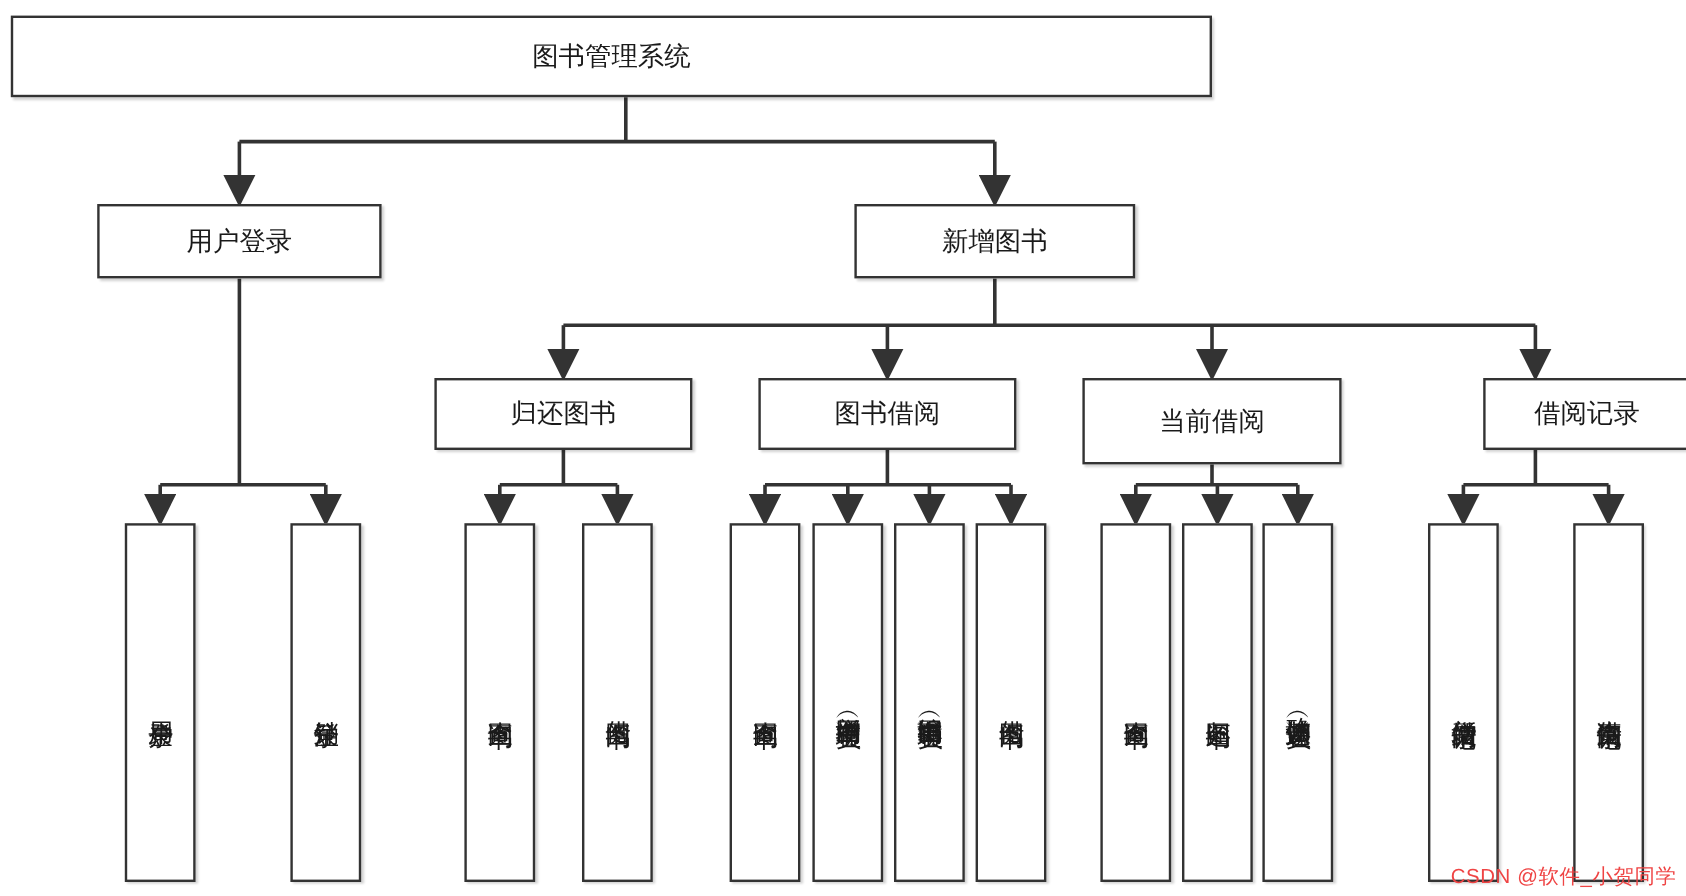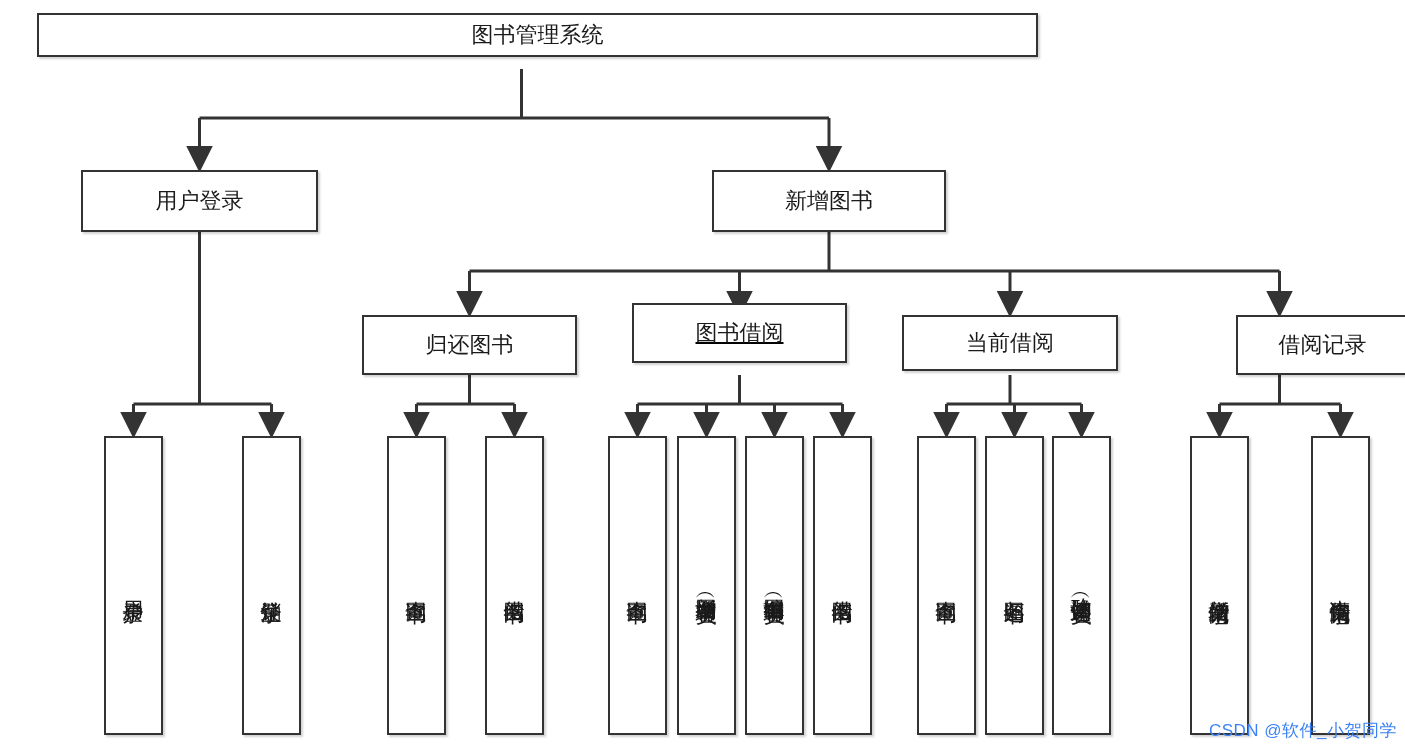--- a/index.html
+++ b/index.html
@@ -50,21 +50,21 @@
     letter-spacing: 1px;
     line-height: 1.1;
     white-space: normal;
     max-height: 280px;
   }
   .watermark {
     position: absolute;
     right: 8px;
     bottom: 5px;
     font-size: 17px;
-    color: #3b82f6;
+    color: #ef4444;
     letter-spacing: 0.5px;
     white-space: nowrap;
     pointer-events: none;
   }
 </style>
 </head>
 <body>
 
 <div id="diagram-root">
 
@@ -105,36 +105,36 @@
         <path d="M 1014.5 404 L 1014.5 434" marker-end="url(#arrow)"></path>
         <path d="M 1081.5 404 L 1081.5 434" marker-end="url(#arrow)"></path>
         <path d="M 1279.5 375 L 1279.5 404"></path>
         <path d="M 1219.5 404 L 1340.5 404"></path>
         <path d="M 1219.5 404 L 1219.5 434" marker-end="url(#arrow)"></path>
         <path d="M 1340.5 404 L 1340.5 434" marker-end="url(#arrow)"></path>
       </g>
   </svg>
 
   <div id="nodes-layer">
-      <div class="node-box" style="left: 37px; top: 13px; width: 1001px; height: 44px;">
+      <div class="node-box" style="left: 9px; top: 13px; width: 1001px; height: 68px;">
         <span class="node-label">图书管理系统</span>
       </div>
       <div class="node-box" style="left: 81px; top: 170px; width: 237px; height: 62px;">
         <span class="node-label">用户登录</span>
       </div>
       <div class="node-box" style="left: 712px; top: 170px; width: 234px; height: 62px;">
         <span class="node-label">新增图书</span>
       </div>
       <div class="node-box" style="left: 362px; top: 315px; width: 215px; height: 60px;">
         <span class="node-label">归还图书</span>
       </div>
-      <div class="node-box" style="left: 632px; top: 303px; width: 215px; height: 60px; text-decoration: underline;">
+      <div class="node-box" style="left: 632px; top: 315px; width: 215px; height: 60px;">
         <span class="node-label">图书借阅</span>
       </div>
-      <div class="node-box" style="left: 902px; top: 315px; width: 216px; height: 56px;">
+      <div class="node-box" style="left: 902px; top: 315px; width: 216px; height: 72px;">
         <span class="node-label">当前借阅</span>
       </div>
       <div class="node-box" style="left: 1236px; top: 315px; width: 173px; height: 60px;">
         <span class="node-label">借阅记录</span>
       </div>
       <div class="node-box vertical" style="left: 104px; top: 436px; width: 59px; height: 299px;">
         <span class="node-label">用户登录</span>
       </div>
       <div class="node-box vertical" style="left: 242px; top: 436px; width: 59px; height: 299px;">
         <span class="node-label">注销登录</span>

